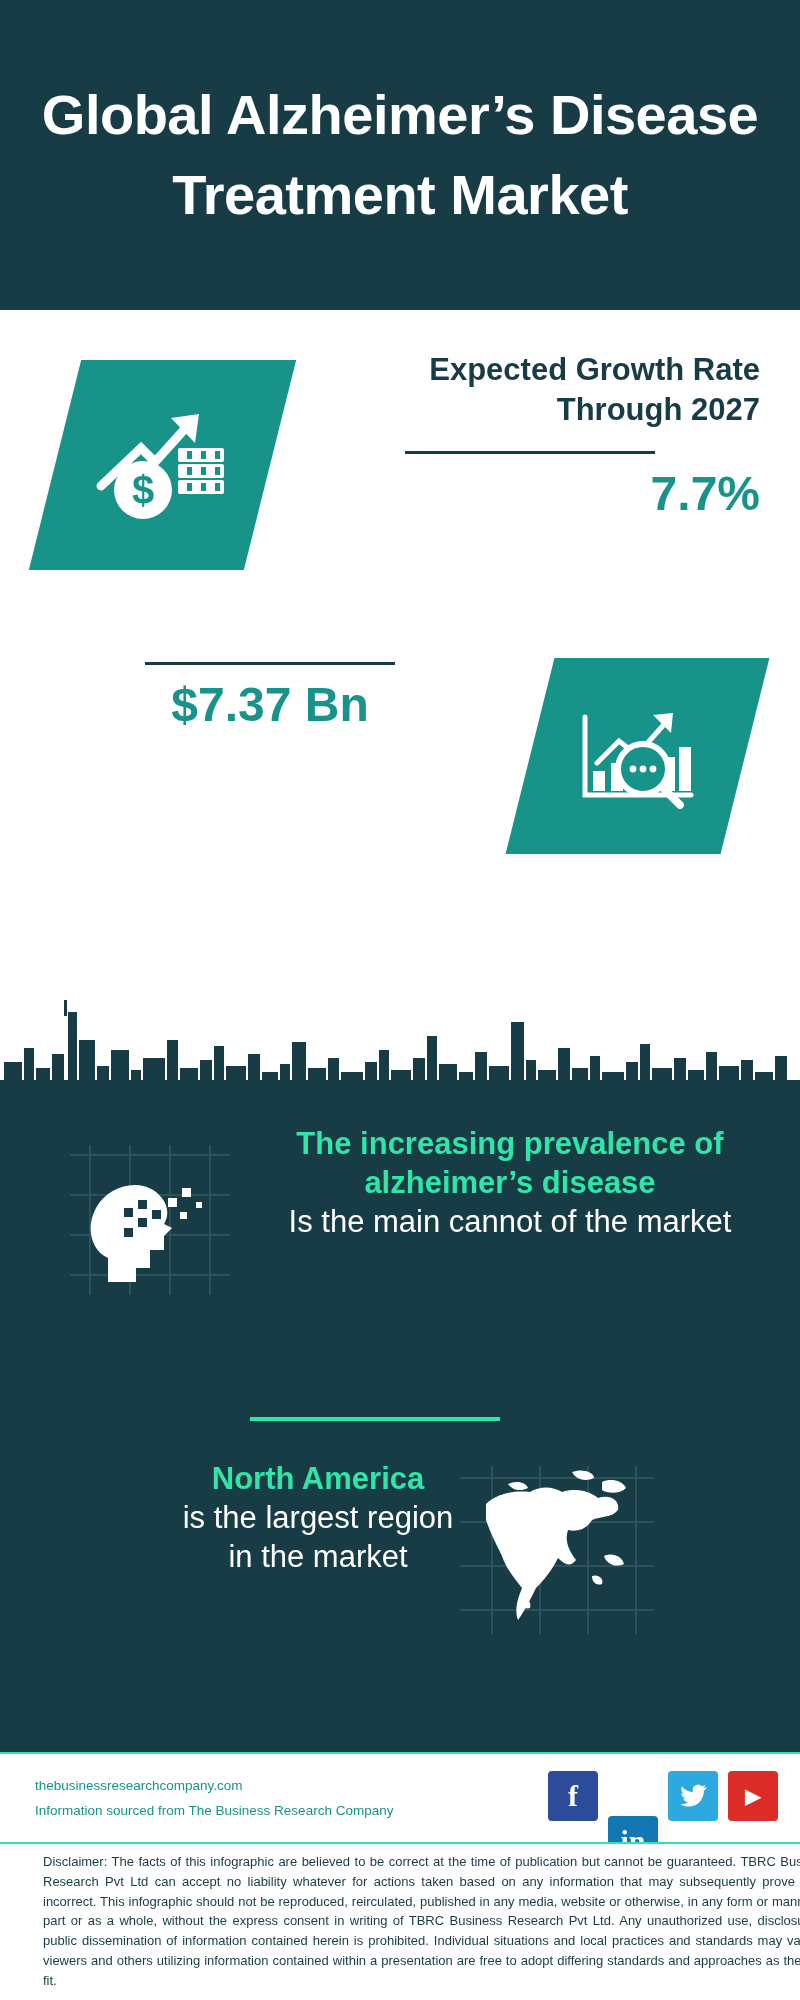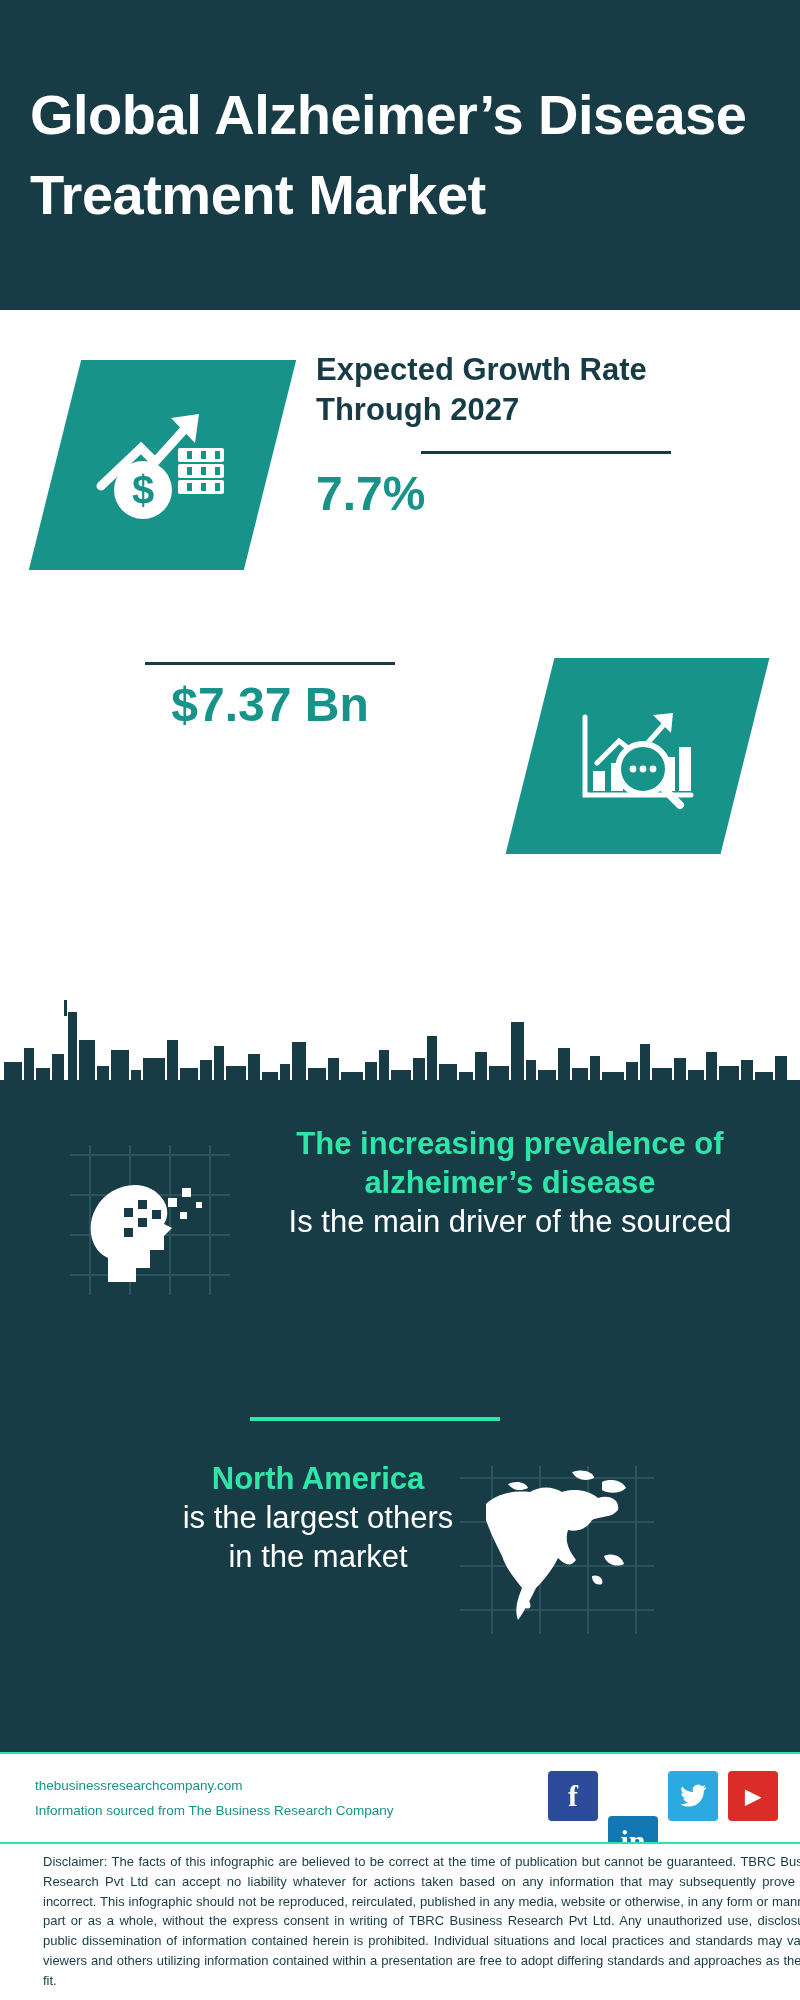--- a/index.html
+++ b/index.html
@@ -32,20 +32,21 @@
     background: #173c45;
     display: flex;
     align-items: center;
     justify-content: center;
   }
   .header-title {
     color: #ffffff;
     font-size: 56px;
     line-height: 1.42;
     font-weight: bold;
+    text-align: center;
     width: 740px;
     letter-spacing: -0.5px;
   }
 
   
   .white-section {
     position: absolute;
     left: 0;
     top: 310px;
     width: 800px;
@@ -74,24 +75,24 @@
   .icon-inner {
     transform: skewX(14deg);
     width: 100%;
     height: 100%;
     display: flex;
     align-items: center;
     justify-content: center;
   }
   .stat-text-1 {
     position: absolute;
-    left: 316px;
+    left: 300px;
     top: 0px;
     width: 460px;
-    text-align: left;
+    text-align: right;
   }
   .stat-label {
     color: #173c45;
     font-size: 31px;
     font-weight: bold;
     line-height: 1.28;
   }
   .divider-line {
     width: 250px;
     height: 3px;
@@ -437,30 +438,30 @@
           <g fill="#ffffff">
             <rect x="108" y="58" width="9" height="9"></rect>
             <rect x="122" y="48" width="9" height="9"></rect>
             <rect x="120" y="72" width="7" height="7"></rect>
             <rect x="136" y="62" width="6" height="6"></rect>
           </g>
         </svg>
       </div>
       <div class="driver-text">
         <div class="hl">The increasing prevalence of alzheimer’s disease</div>
-        <div class="sub">Is the main driver of the sourced</div>
+        <div class="sub">Is the main cannot of the market</div>
       </div>
     </div>
 
     <div class="mid-divider"></div>
 
     <div class="region-block">
       <div class="region-text">
         <div class="hl">North America</div>
-        <div class="sub">is the largest others</div>
+        <div class="sub">is the largest region</div>
         <div class="sub">in the market</div>
       </div>
       <div class="region-map">
         <svg width="210" height="180" viewBox="0 0 210 180" aria-hidden="true">
           <g stroke="#2a535c" stroke-width="2" fill="none">
             <line x1="8" y1="18" x2="202" y2="18"></line>
             <line x1="8" y1="62" x2="202" y2="62"></line>
             <line x1="8" y1="106" x2="202" y2="106"></line>
             <line x1="8" y1="150" x2="202" y2="150"></line>
             <line x1="40" y1="6" x2="40" y2="174"></line>

